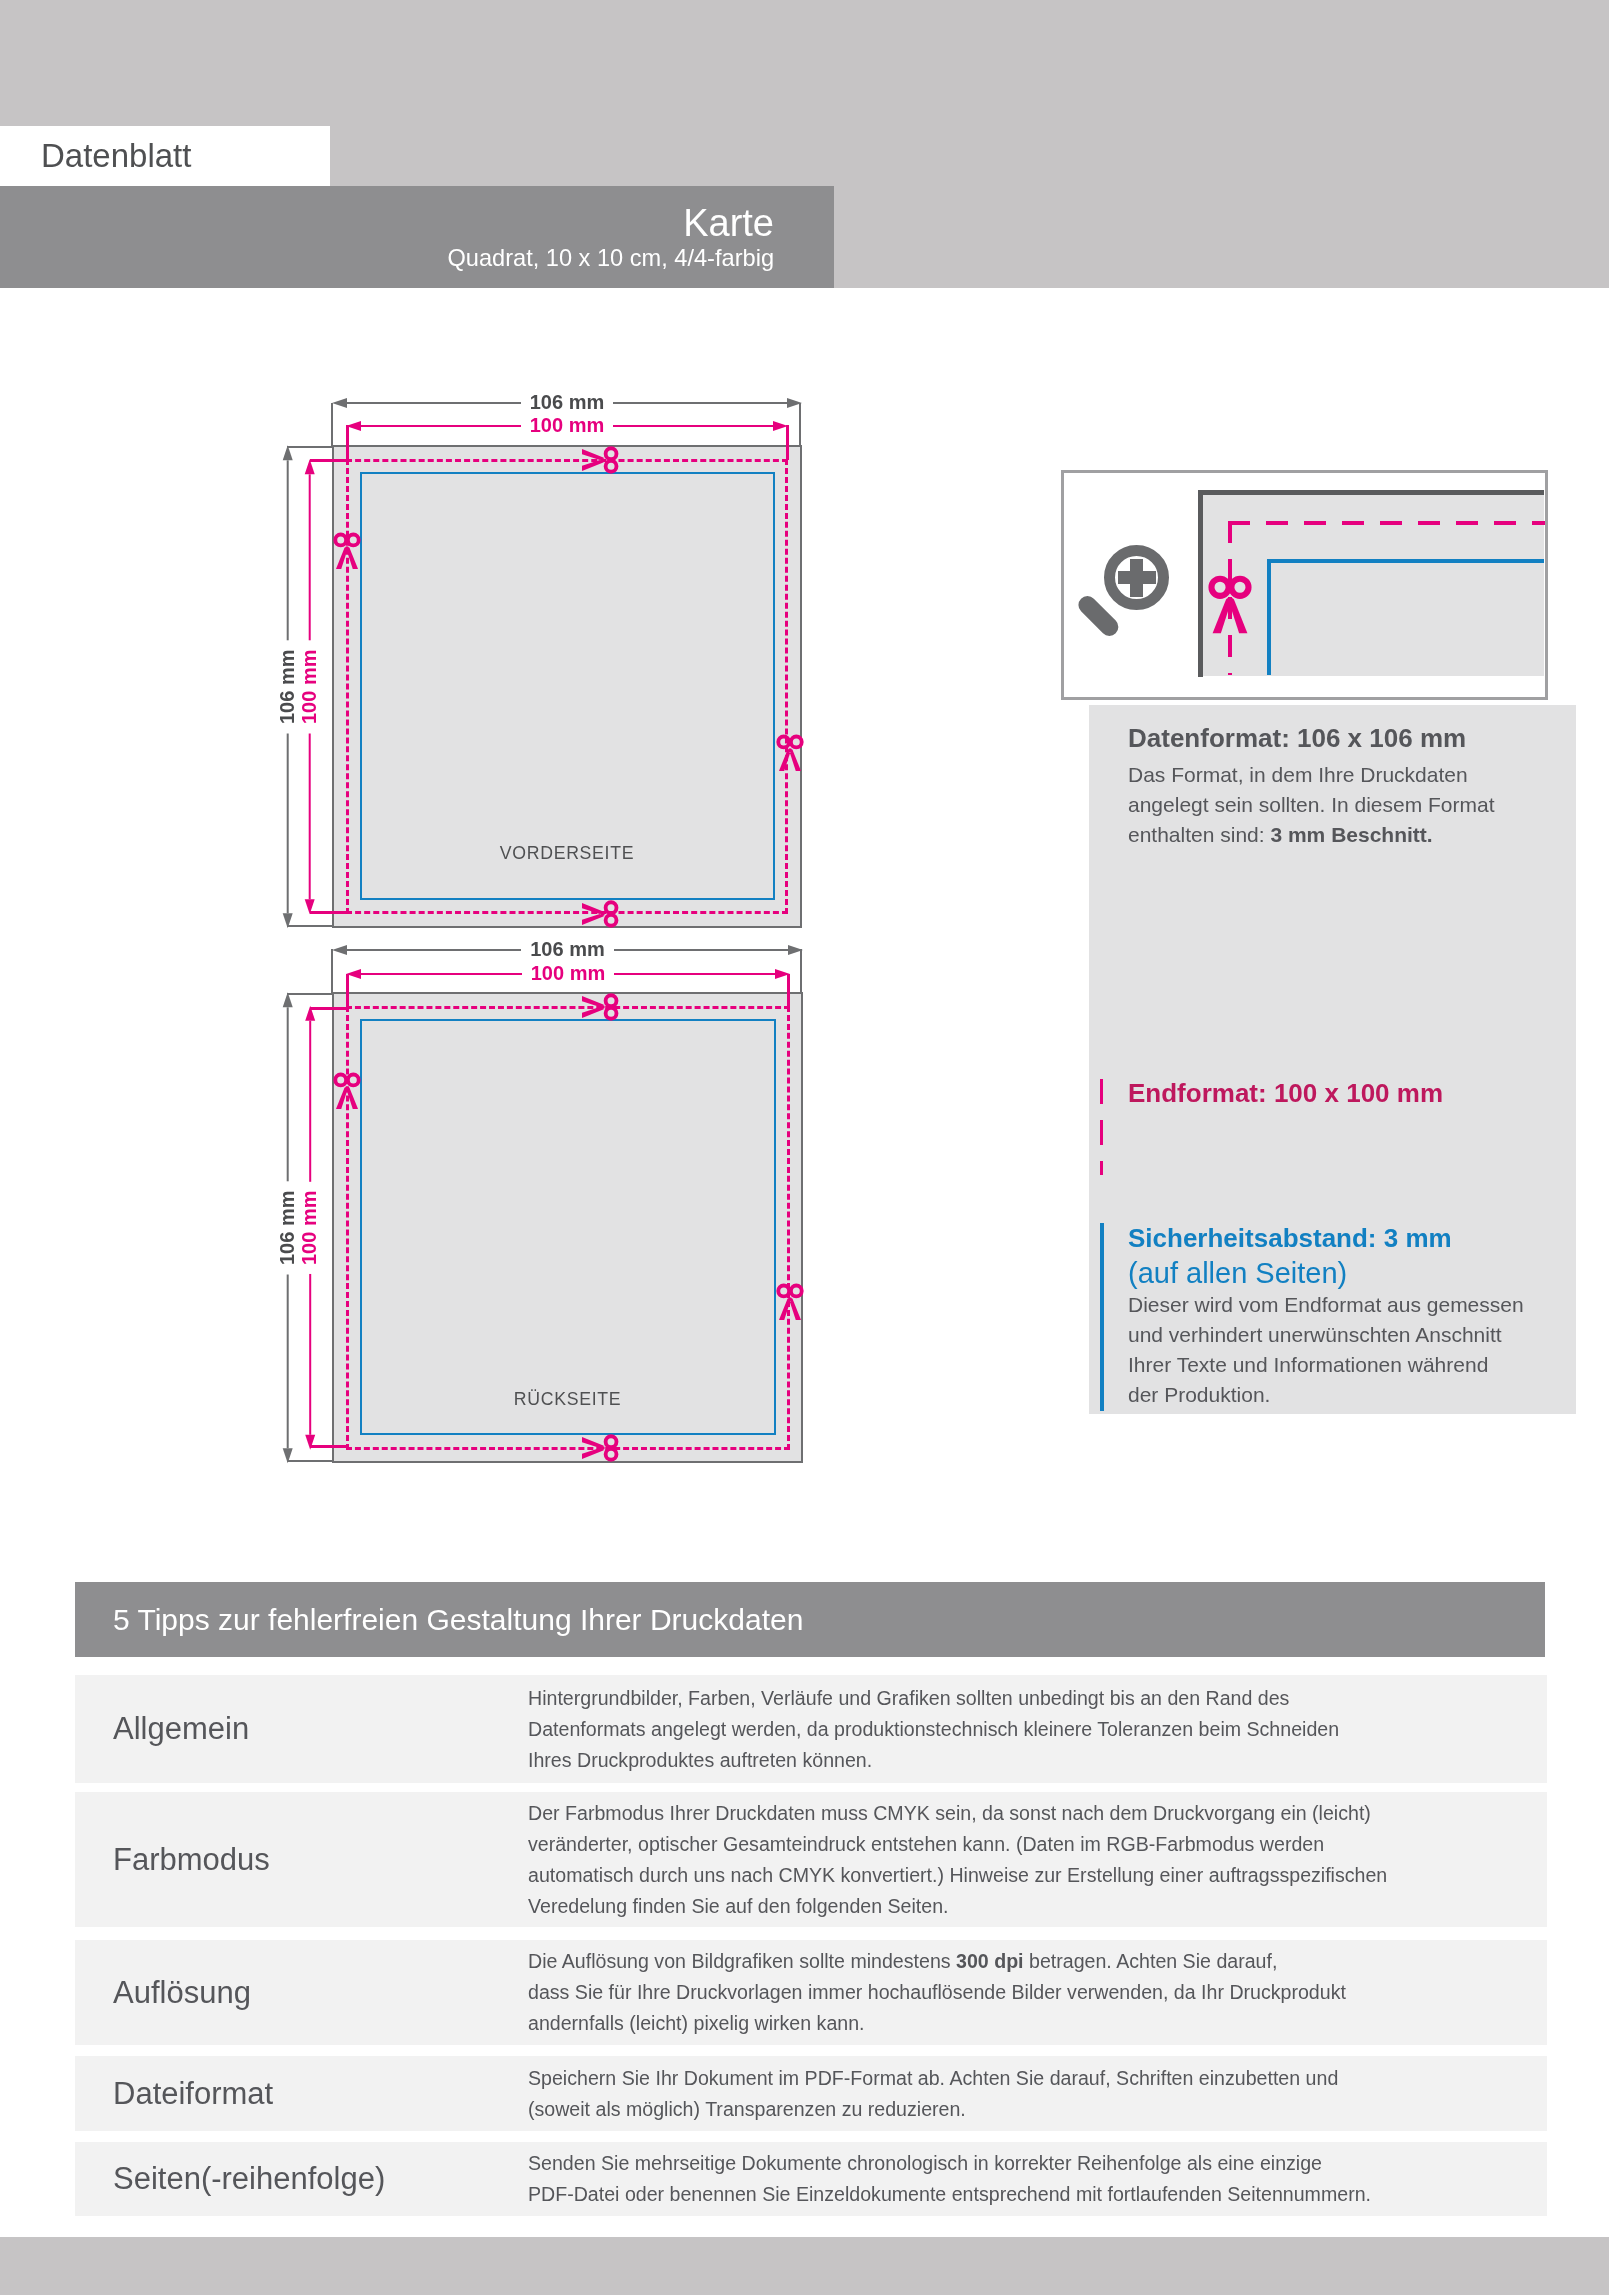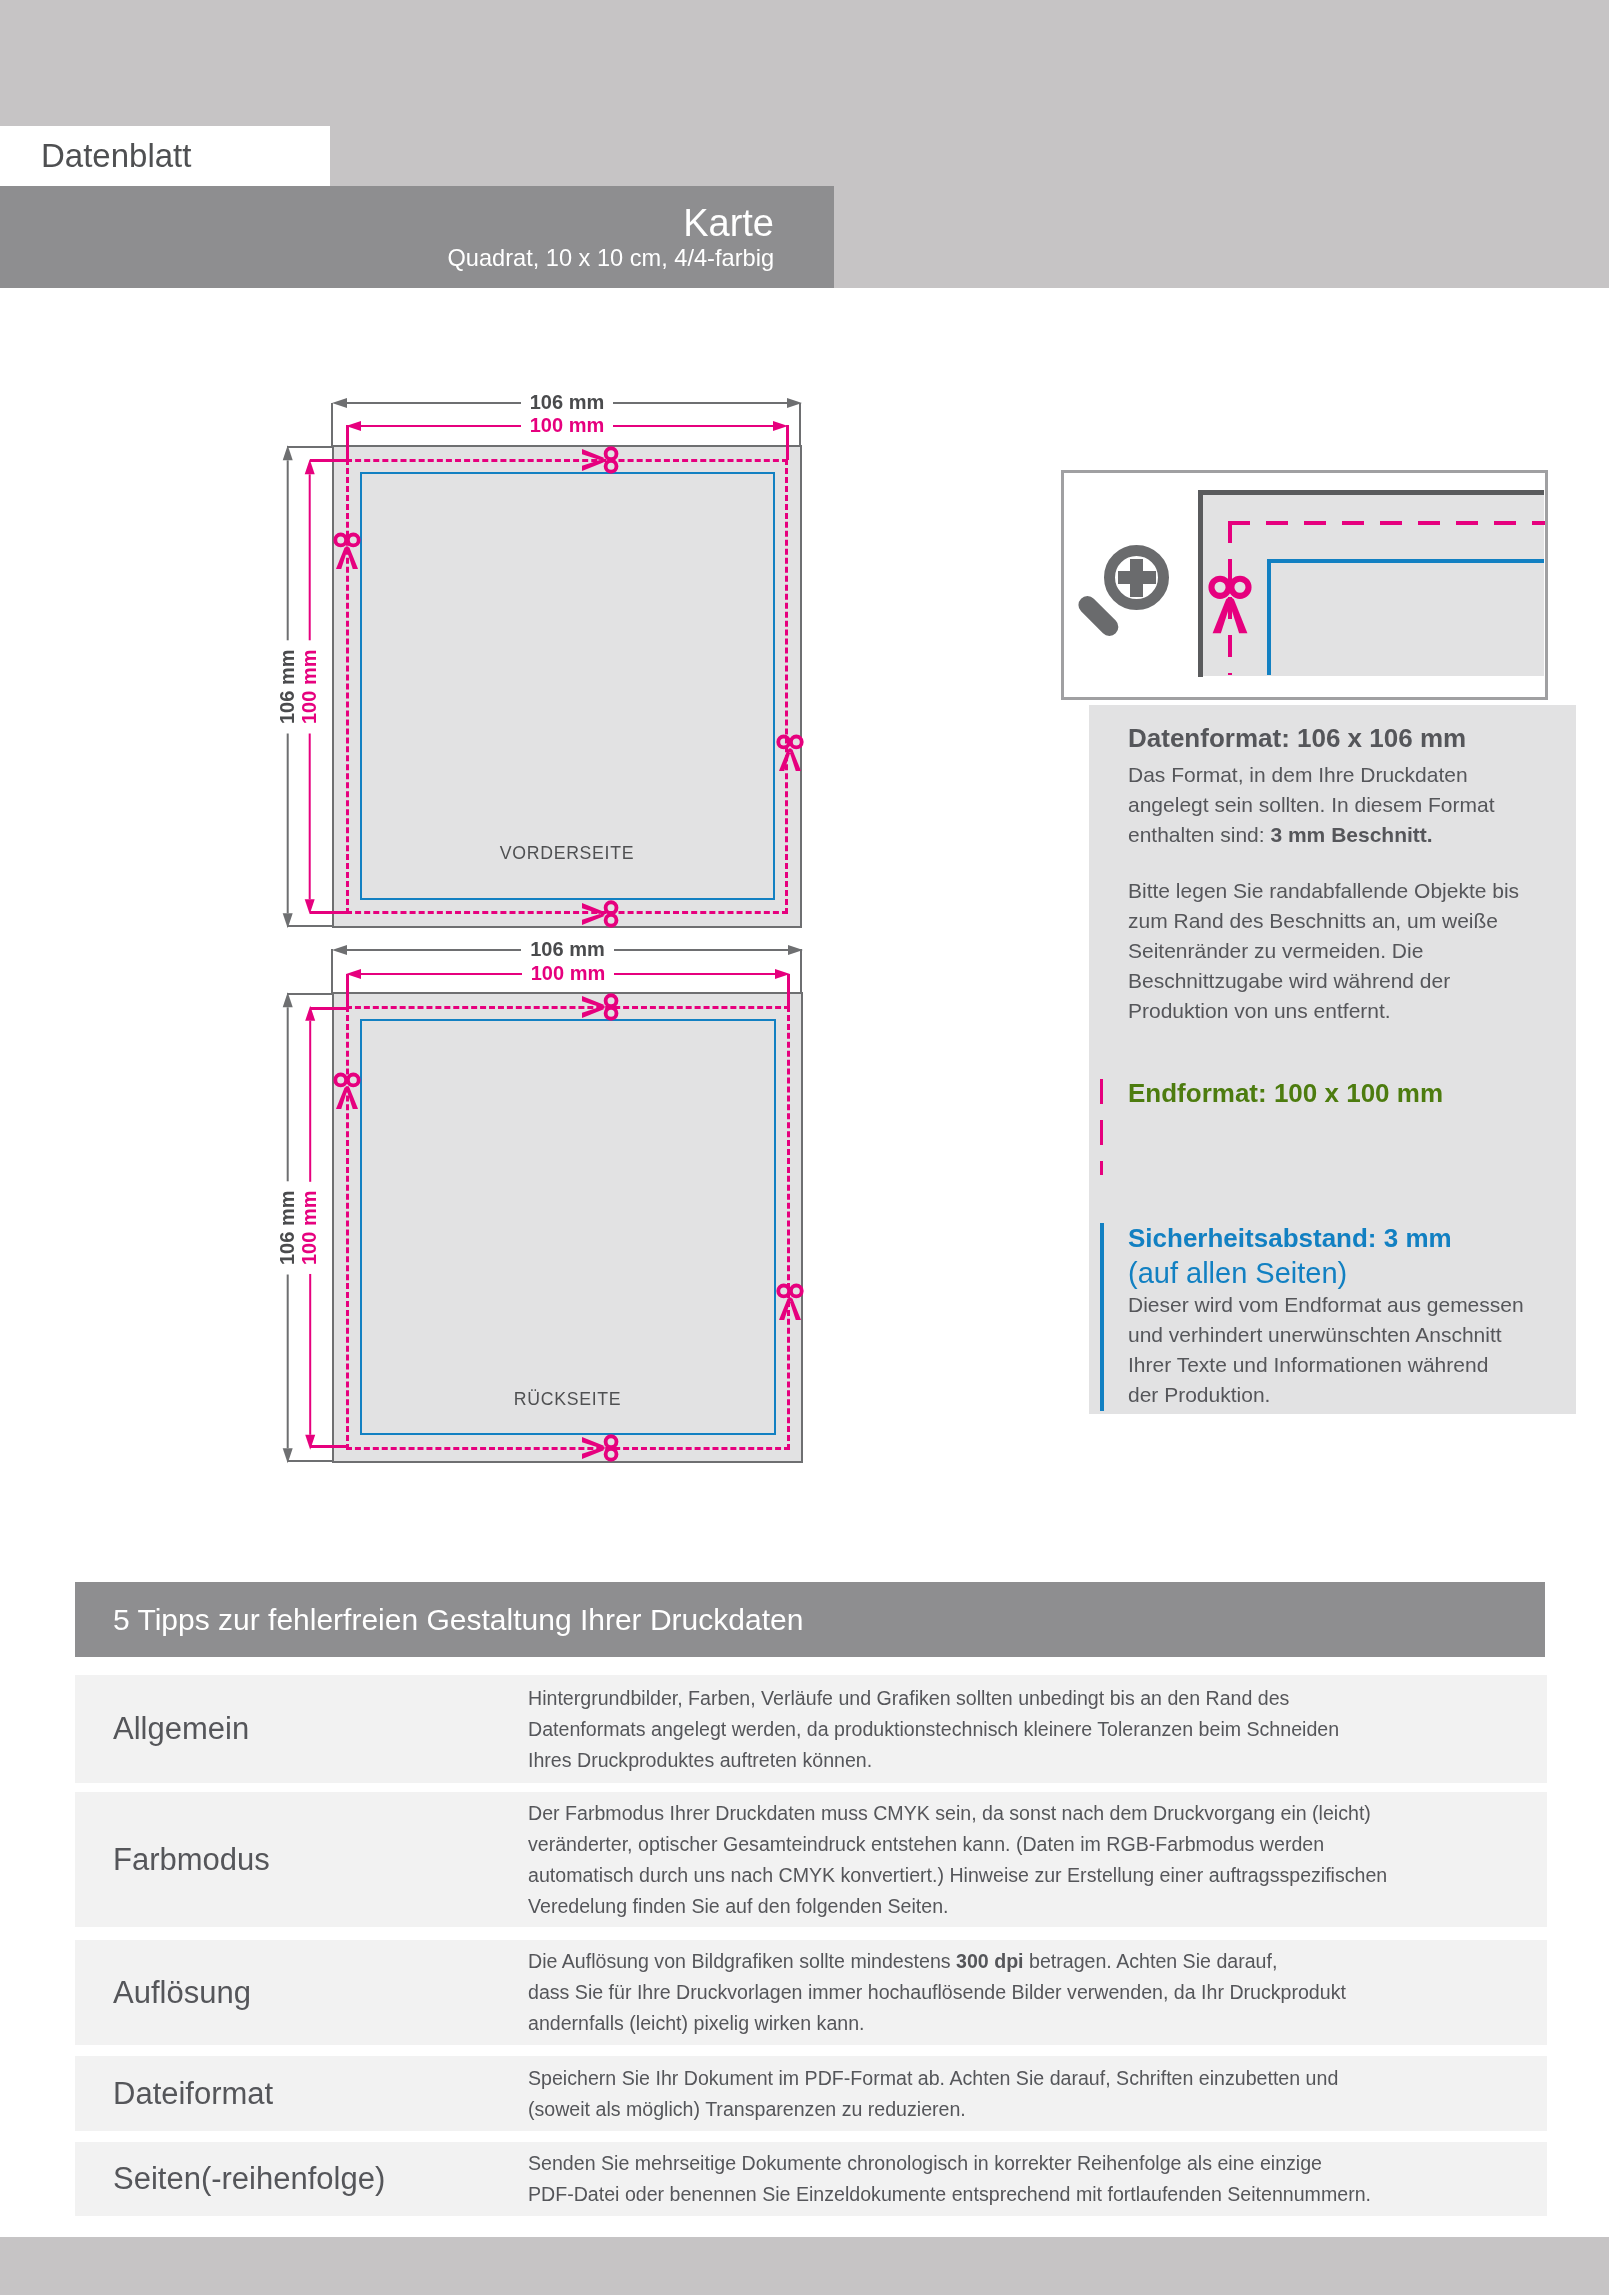--- a/index.html
+++ b/index.html
@@ -55,21 +55,21 @@
   .mdash-h{background:repeating-linear-gradient(90deg,#e6007e 0 22px,transparent 22px 38px);}
   .mdash-v{background:repeating-linear-gradient(180deg,#e6007e 0 22px,transparent 22px 38px);}
   .blue-line{background:#1280c2;}
   .lens-ring{border:11px solid #6a6b6d;border-radius:50%;width:43px;height:43px;}
   .lens-bar{background:#6a6b6d;}
   .lens-handle{background:#6a6b6d;border-radius:9.2px;transform:rotate(45deg);}
 
   
   .info-panel{left:1061px;top:705px;width:487px;height:709px;background:#e2e2e3;margin-left:28px;}
   .ip-h{position:absolute;left:39px;font-size:26px;font-weight:bold;color:#55565a;white-space:nowrap;}
-  .ip-h.mag{color:#4d7c0f;}
+  .ip-h.mag{color:#be185d;}
   .ip-h.blu{color:#1280c2;}
   .ip-sub{position:absolute;left:39px;font-size:29px;color:#1280c2;white-space:nowrap;}
   .ip-p{position:absolute;left:39px;right:3.9px;font-size:21px;line-height:30px;color:#55565a;}
   .prelines{white-space:pre-line;}
   .accent-mdash{background:repeating-linear-gradient(180deg,#e6007e 0 25px,transparent 25px 41px);}
   .accent-blue{background:#1280c2;}
 
   
   .tips-band{left:75px;top:1582px;width:1470px;height:75px;background:#8e8e90;
       display:flex;align-items:center;}
@@ -235,25 +235,20 @@
     <svg class="sc v" style="left:166px;top:127px;" width="77" height="47" viewBox="0 0 24 17">
         <use href="#scissor-shape"></use>
       </svg>
   </div>
 
   <div class="abs info-panel">
     <div class="ip-h" style="top:18.3px;">Datenformat: 106 x 106 mm</div>
     <div class="ip-p" style="top:55px;"><span class="prelines">Das Format, in dem Ihre Druckdaten
 angelegt sein sollten. In diesem Format
 enthalten sind: </span><b>3 mm Beschnitt.</b></div>
-    <div class="ip-p prelines" style="top:171px;">Bitte legen Sie randabfallende Objekte bis
-zum Rand des Beschnitts an, um weiße
-Seitenränder zu vermeiden. Die
-Beschnittzugabe wird während der
-Produktion von uns entfernt.</div>
 
     <div class="abs accent-mdash" style="left:11px;top:374px;width:3.3px;height:96px;"></div>
     <div class="ip-h mag" style="top:373px;">Endformat: 100 x 100 mm</div>
 
     <div class="abs accent-blue" style="left:11px;top:518px;width:3.9px;height:188px;"></div>
     <div class="ip-h blu" style="top:518px;">Sicherheitsabstand: 3 mm</div>
     <div class="ip-sub" style="top:552px;">(auf allen Seiten)</div>
     <div class="ip-p prelines" style="top:585px;">Dieser wird vom Endformat aus gemessen
 und verhindert unerwünschten Anschnitt
 Ihrer Texte und Informationen während

